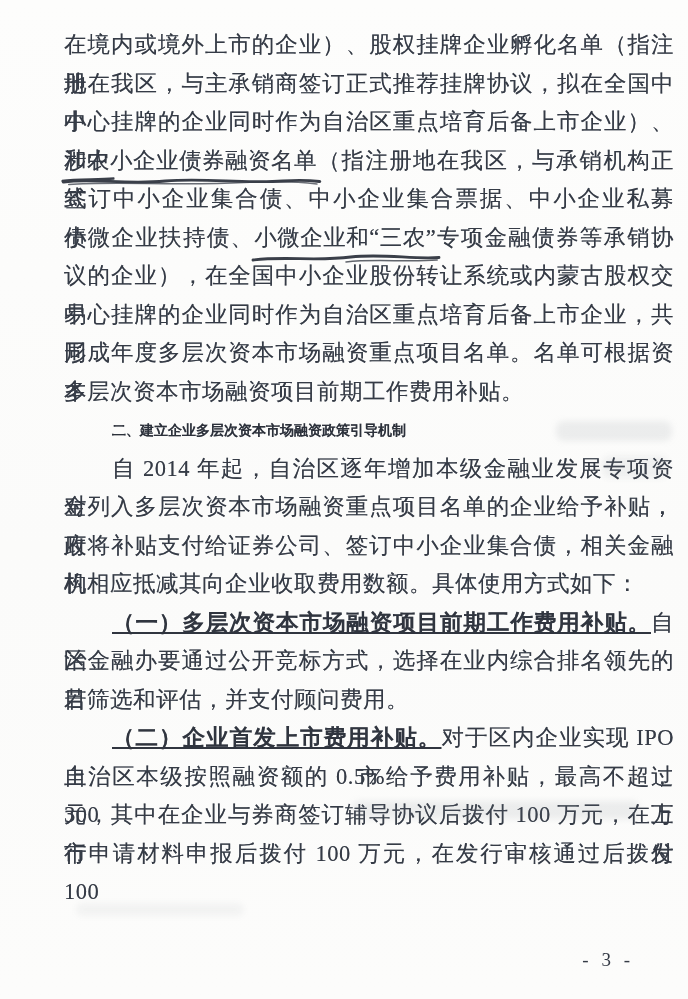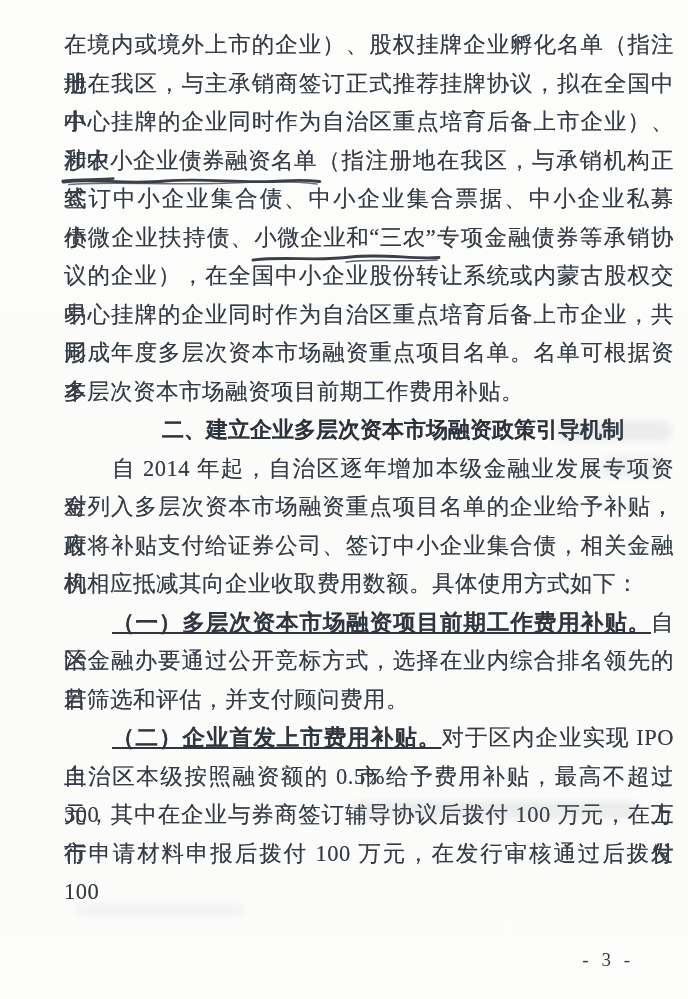--- a/index.html
+++ b/index.html
@@ -32,24 +32,23 @@
   .just{
     white-space:normal;
     text-align:justify;
     text-align-last:justify;
     text-justify:inter-character;
   }
   .indent{ text-indent:48px; }
   .heading{
     font-family:"Liberation Sans","DejaVu Sans",sans-serif;
     font-weight:700;
-    font-size:22px;
+    font-size:14px;
     letter-spacing:0;
     color:#2c313b;
-    text-align:center;
   }
   .bold-lead{ font-weight:700; color:#30353f;text-decoration:underline; }
   .uwrap{ position:relative; display:inline-block; }
   .uwrap svg{
     position:absolute;
     left:-3px; bottom:-7px;
     width:calc(100% + 8px); height:12px;
     overflow:visible;
     pointer-events:none;
   }

